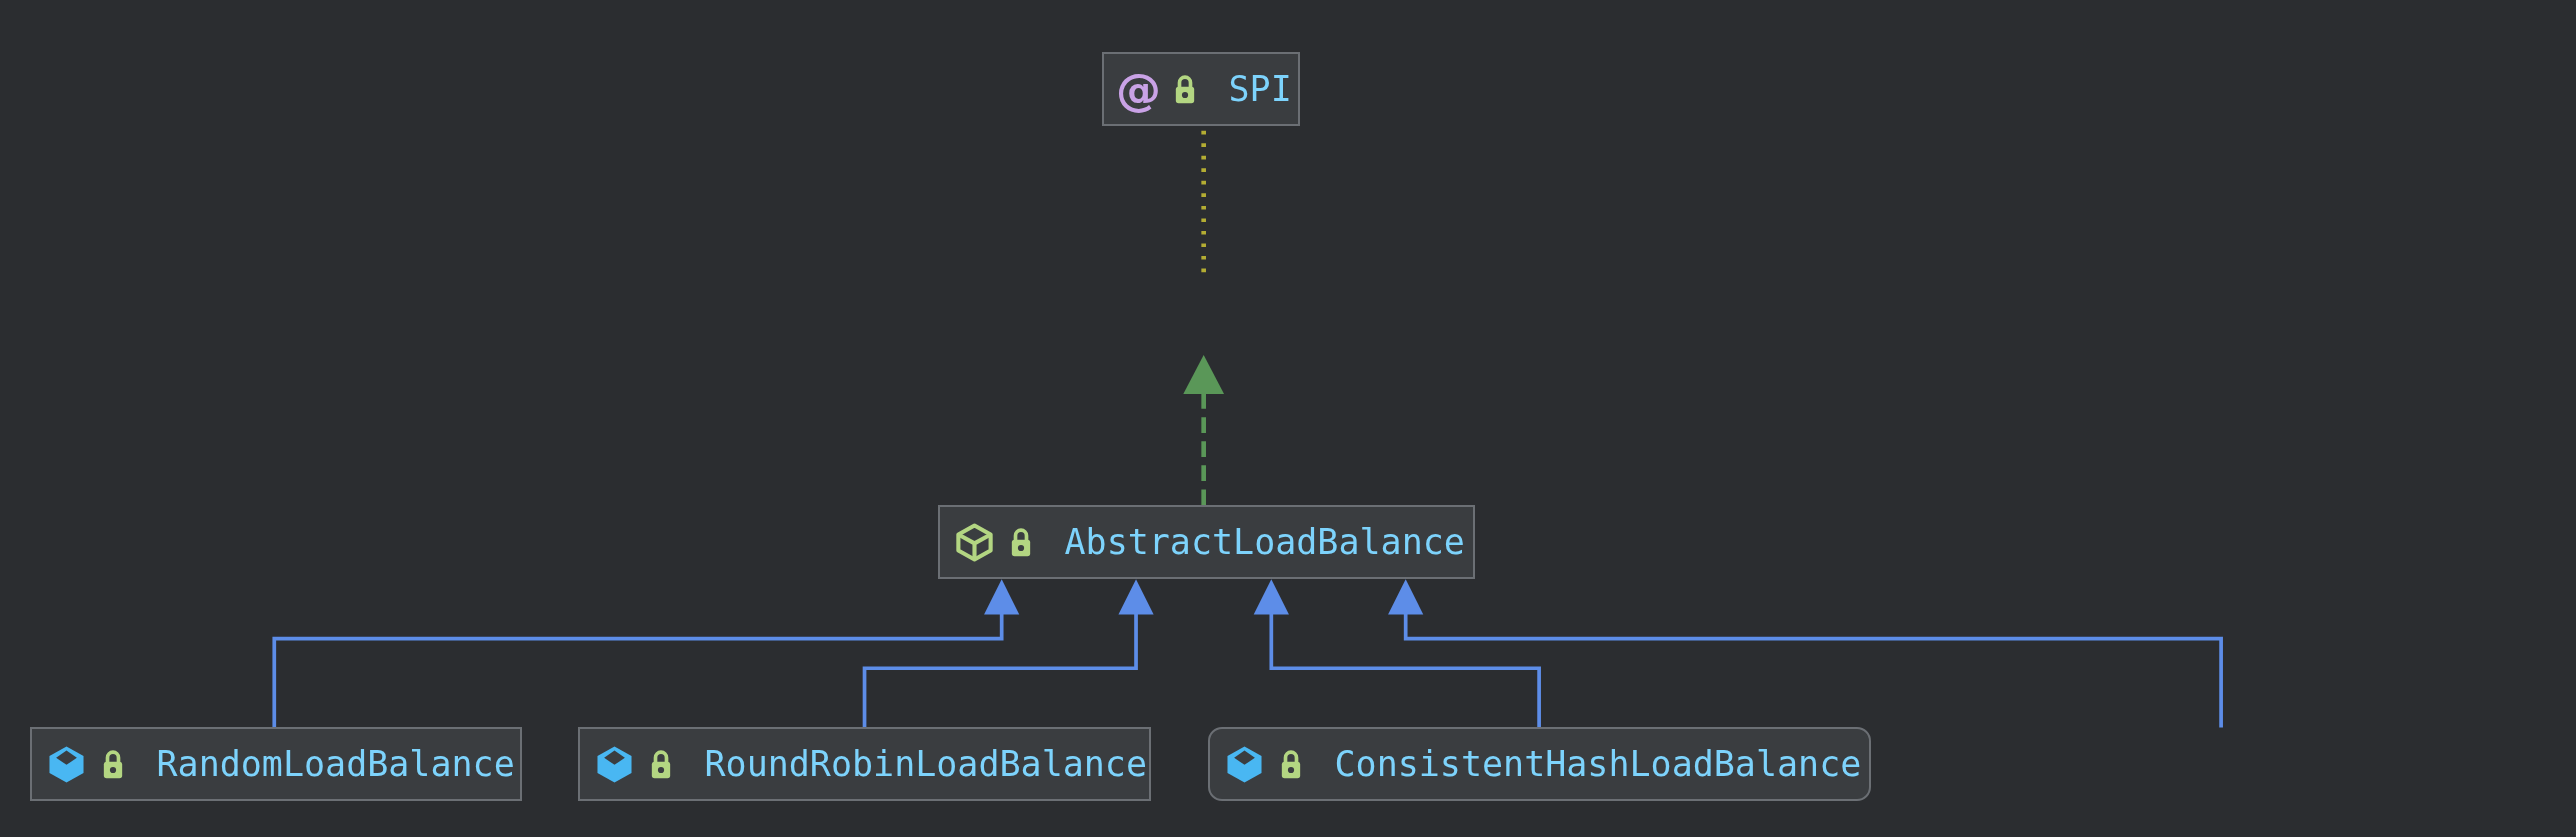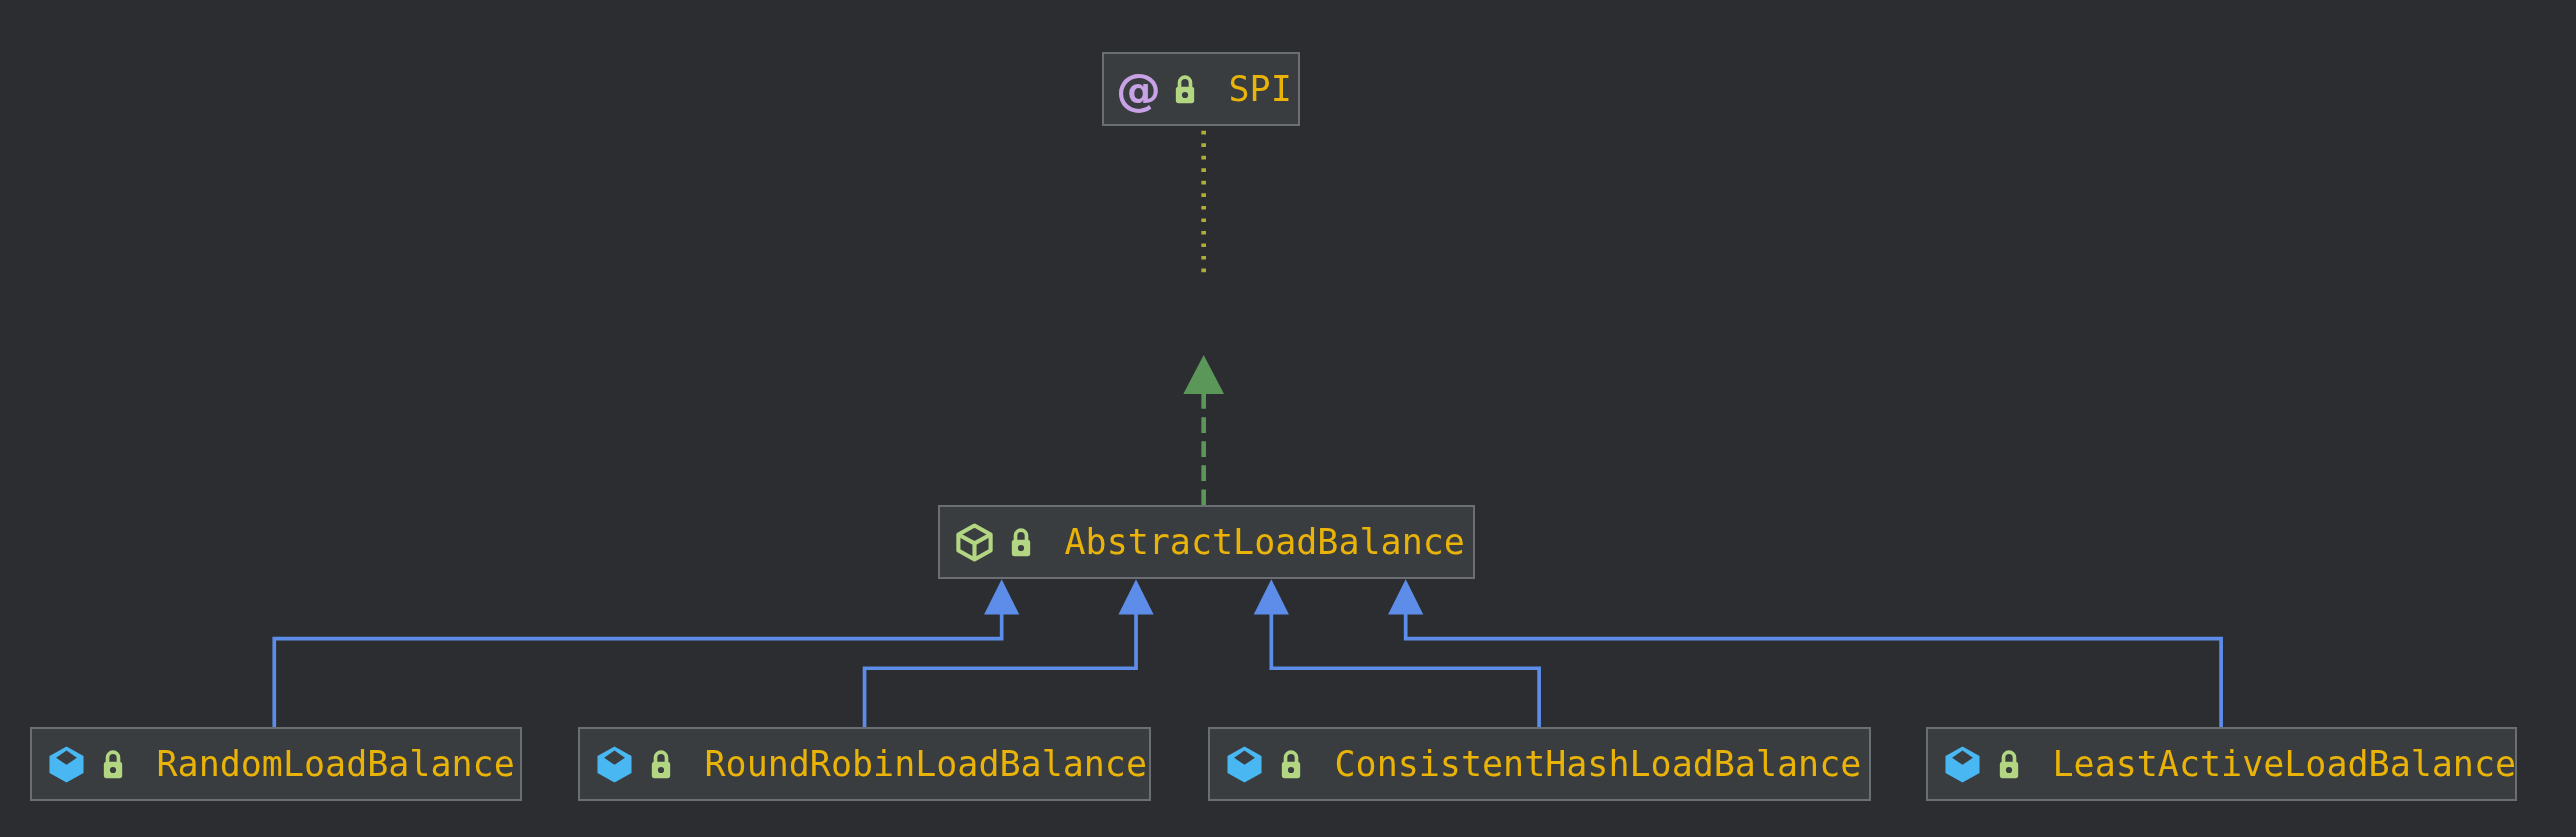--- a/index.html
+++ b/index.html
@@ -10,33 +10,33 @@
   .edges{position:absolute;left:0;top:0;width:2576px;height:838px;}
   .node{
     position:absolute;height:74px;box-sizing:border-box;
     background:#3a3d40;border:2.8px solid #6b6f74;
     display:flex;align-items:center;padding:0 16.7px 0 13px;
     cursor:default;
   }
   .node .type-icon{display:flex;align-items:center;justify-content:center;width:43px;height:44px;flex:0 0 auto;}
   .node .lock{display:flex;align-items:center;margin-left:13px;flex:0 0 auto;}
   .node .label{
-    color:#eab308;font-size:35px;line-height:1;white-space:nowrap;margin-left:31.5px;
+    color:#7dd3fc;font-size:35px;line-height:1;white-space:nowrap;margin-left:31.5px;
   }
   .at-glyph{
     font-family:"DejaVu Sans","Liberation Sans",sans-serif;
     font-size:45px;font-weight:700;color:#c9a2e6;line-height:41px;
   }
   
   .pos-spi{left:1102px;top:52px;width:198px;}
   .pos-loadbalance{left:1021px;top:279px;width:368px;}
   .pos-abstract{left:938px;top:505px;width:537px;}
   .pos-random{left:30px;top:727px;width:492px;justify-content:space-between;}
   .pos-roundrobin{left:578px;top:727px;width:573px;text-align:right;}
-  .pos-consistenthash{left:1208px;top:727px;width:663px;}
+  .pos-consistenthash{left:1208px;top:727px;width:663px;border-radius:14px;}
   .pos-leastactive{left:1926px;top:727px;width:591px;}
 </style>
 </head>
 <body>
 
 <div class="canvas">
 
   <svg class="edges" viewBox="0 0 2780 904">
 
     <g>
@@ -145,31 +145,15 @@
     <span class="lock">
       <svg width="24" height="33" viewBox="0 0 26 36">
         <path d="M7,17 V10.5 a6,6 0 0 1 12,0 V17" stroke="#b3d682" stroke-width="4" fill="none"></path>
         <rect x="3" y="15" width="20" height="18" rx="3" fill="#b3d682"></rect>
         <circle cx="13" cy="24" r="3.4" fill="#3a3d40"></circle>
       </svg>
     </span>
     <span class="label">ConsistentHashLoadBalance</span>
   </div>
 
-  <div class="node pos-leastactive">
-    <span class="type-icon">
-      <svg width="43" height="43" viewBox="0 0 24 24">
-        <path fill="#49b7f2" d="M12,2 L21.5,7.3 V16.7 L12,22 L2.5,16.7 V7.3 Z"></path>
-        <path fill="#3a3d40" d="M12,4.2 L6.2,8.2 L12,12.2 L17.8,8.2 Z"></path>
-      </svg>
-    </span>
-    <span class="lock">
-      <svg width="24" height="33" viewBox="0 0 26 36">
-        <path d="M7,17 V10.5 a6,6 0 0 1 12,0 V17" stroke="#b3d682" stroke-width="4" fill="none"></path>
-        <rect x="3" y="15" width="20" height="18" rx="3" fill="#b3d682"></rect>
-        <circle cx="13" cy="24" r="3.4" fill="#3a3d40"></circle>
-      </svg>
-    </span>
-    <span class="label">LeastActiveLoadBalance</span>
-  </div>
 
 </div>
 
 
 </body></html>

